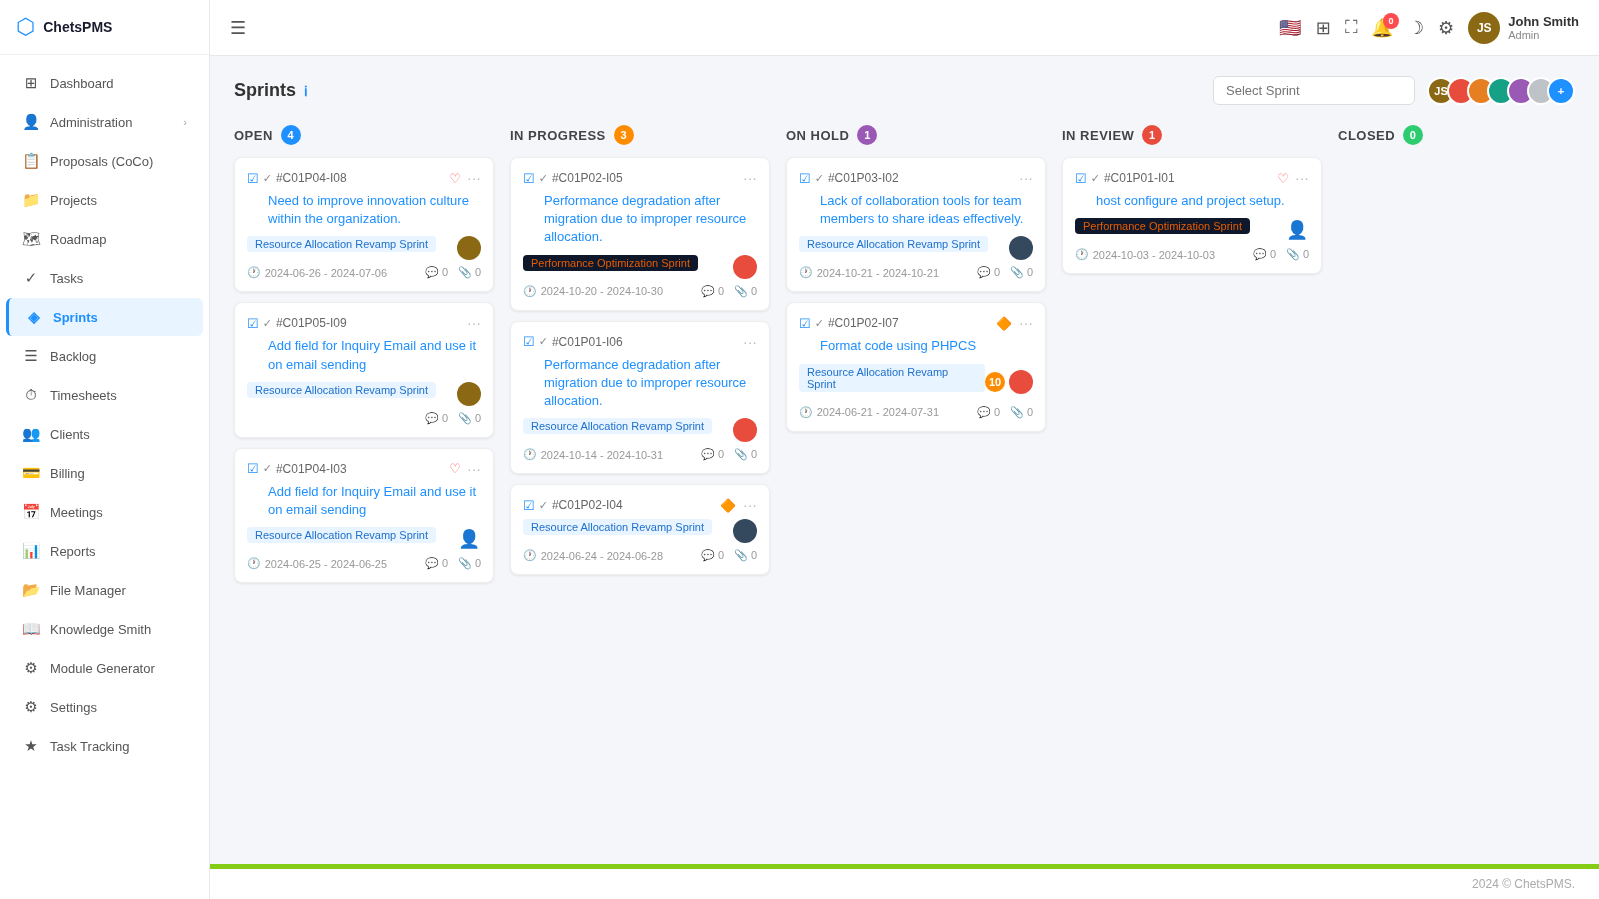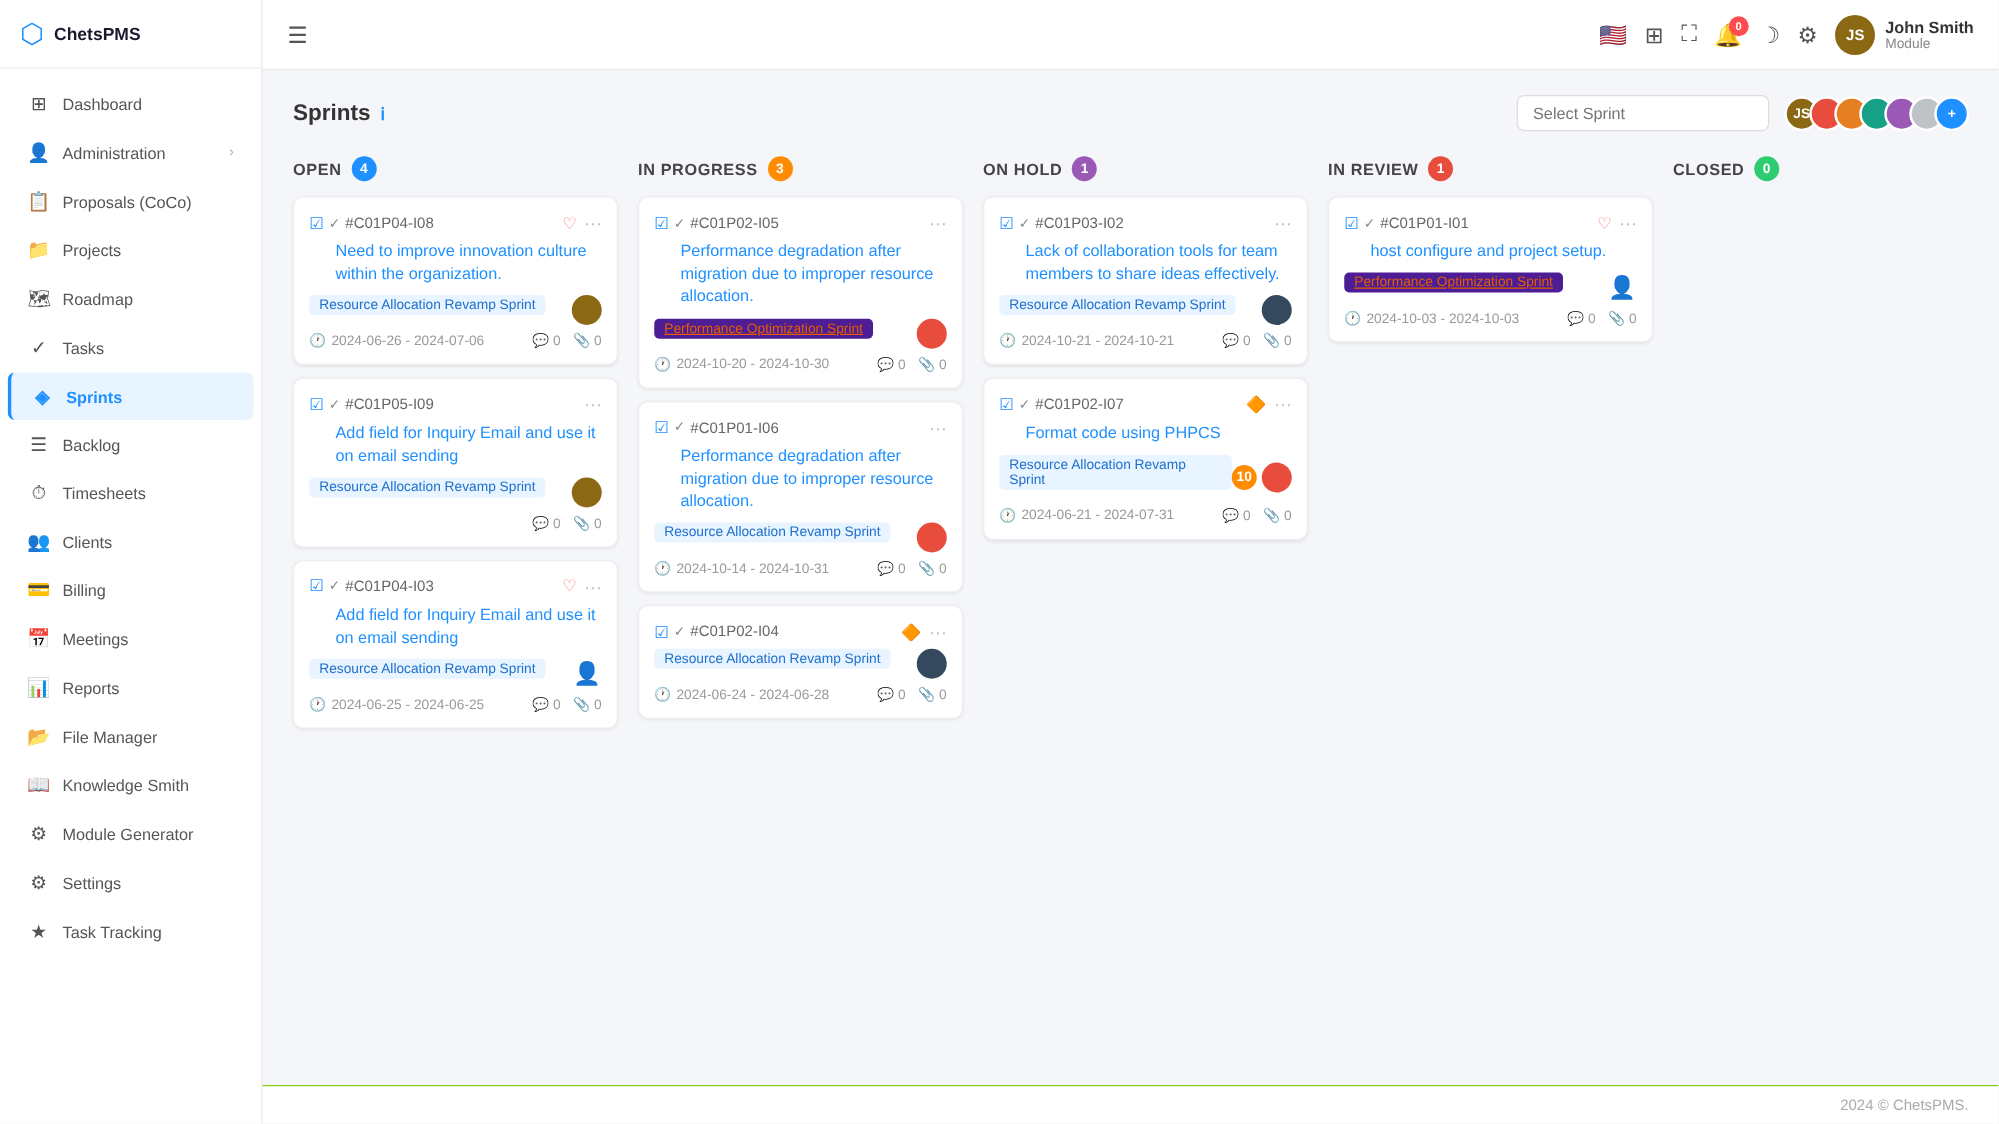--- a/index.html
+++ b/index.html
@@ -59,21 +59,21 @@
 
     
     .card { background: #fff; border-radius: 8px; padding: 12px; margin-bottom: 10px; box-shadow: 0 1px 3px rgba(0,0,0,0.08); border: 1px solid #eee; }
     .card-top { display: flex; align-items: center; justify-content: space-between; margin-bottom: 6px; }
     .card-id { display: flex; align-items: center; gap: 4px; font-size: 12px; color: #666; }
     .card-id .task-icon { color: #1e90ff; font-size: 13px; }
     .card-actions { display: flex; align-items: center; gap: 6px; }
     .card-action-btn { color: #bbb; cursor: pointer; font-size: 14px; }
     .card-title { font-size: 13px; color: #1e90ff; margin-bottom: 8px; line-height: 1.4; font-weight: 500; cursor: pointer; margin-left: 21px; }
     .card-tag { display: inline-block; background: #e8f4ff; color: #1e70cc; font-size: 11px; padding: 2px 8px; border-radius: 4px; margin-bottom: 8px; }
-    .card-tag.orange { background: #4c1d95; color: #e65c00; text-decoration: underline; }
+    .card-tag.orange { background: #0f172a; color: #e65c00; }
     .card-footer { display: flex; align-items: center; justify-content: space-between; margin-top: 6px; }
     .card-date { display: flex; align-items: center; gap: 4px; font-size: 11px; color: #999; }
     .card-stats { display: flex; align-items: center; gap: 10px; font-size: 11px; color: #999; }
     .card-stat { display: flex; align-items: center; gap: 3px; }
     .card-avatar { width: 24px; height: 24px; border-radius: 50%; overflow: hidden; display: flex; align-items: center; justify-content: center; font-size: 10px; font-weight: 600; color: white; }
     .tag-avatar-row { display: flex; align-items: center; justify-content: space-between; margin-bottom: 6px; }
 
     .heart-icon { color: #ff6b6b; font-size: 13px; }
     .priority-icon { color: #ff8c00; font-size: 13px; }
 
@@ -83,21 +83,21 @@
     
     .av-brown { background: #8b6914; }
     .av-teal { background: #16a085; }
     .av-gray { background: #bdc3c7; }
     .av-red { background: #e74c3c; }
     .av-purple { background: #9b59b6; }
     .av-orange { background: #e67e22; }
     .av-dark { background: #34495e; }
 
     
-    #footer { text-align: right; padding: 8px 24px; font-size: 12px; color: #aaa; border-top: 1px solid #84cc16; background: #fff; }
+    #footer { text-align: right; padding: 8px 24px; font-size: 12px; color: #aaa; border-top: 5px solid #84cc16; background: #fff; }
 
     .unassigned-icon { color: #ccc; font-size: 18px; }
   </style>
 </head>
 <body>
 
 <div id="sidebar">
   <div id="sidebar-logo">
     <span class="logo-icon">⬡</span>
     <span class="logo-text">ChetsPMS</span>
@@ -192,21 +192,21 @@
       <span class="header-icon" style="position:relative;">
         🔔
         <span class="notif-badge">0</span>
       </span>
       <span class="header-icon">☽</span>
       <span class="header-icon">⚙</span>
       <div class="user-info">
         <div class="user-avatar av-brown">JS</div>
         <div>
           <div class="user-name">John Smith</div>
-          <div class="user-role">Module</div>
+          <div class="user-role">Admin</div>
         </div>
       </div>
     </div>
   </div>
 
   <div id="content">
 
     <div class="page-header">
       <div class="page-title">
         <span>Sprints</span>

